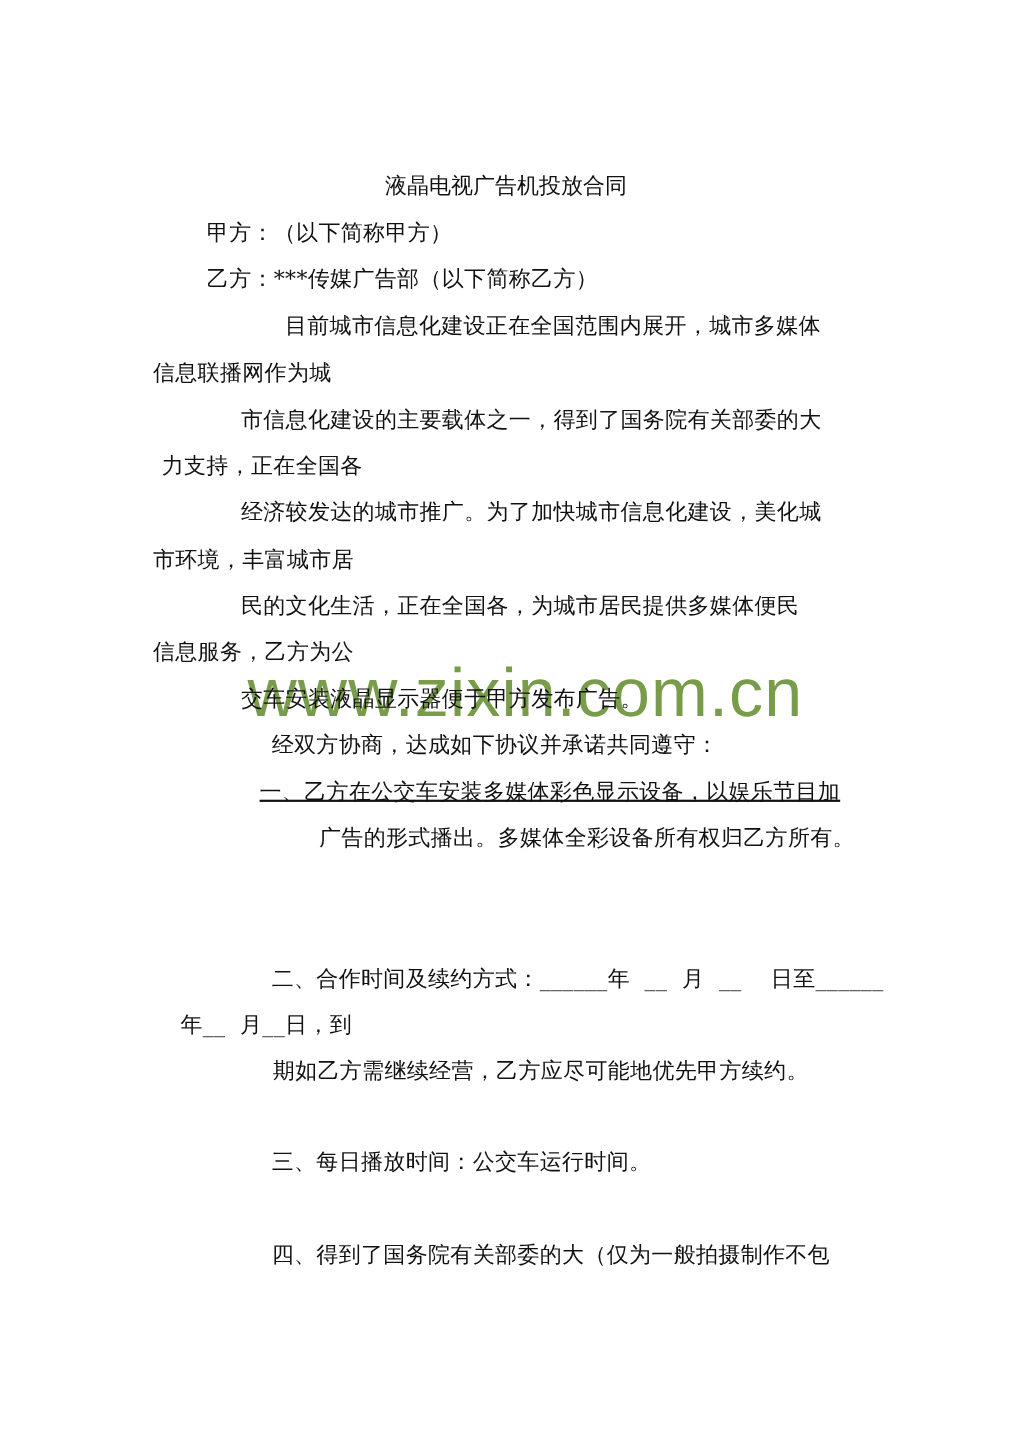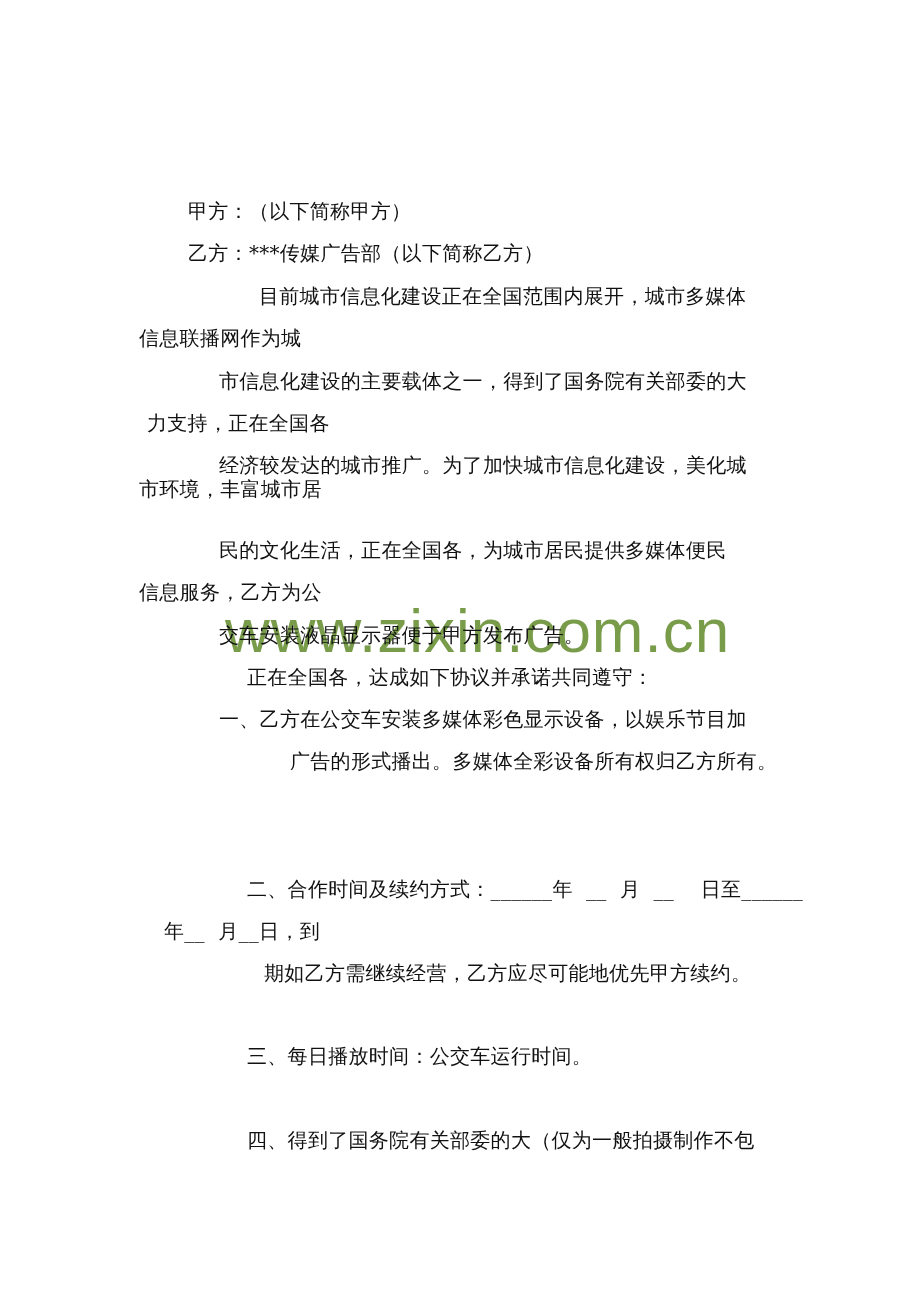--- a/index.html
+++ b/index.html
@@ -57,41 +57,42 @@
   </style>
 </head>
 <body>
 
 <div class="page">
 
   <div class="watermark">www.zixin.com.cn</div>
 
   <div class="text-layer">
 
+    <div class="title">液晶电视广告机投放合同</div>
 
     <div class="line" style="left:188px; top:199px;text-align:right;">甲方：（以下简称甲方）</div>
     <div class="line" style="left:188px; top:241px;">乙方：***传媒广告部（以下简称乙方）</div>
 
     <div class="line" style="left:259px; top:284px;">目前城市信息化建设正在全国范围内展开，城市多媒体</div>
     <div class="line" style="left:139px; top:326px;">信息联播网作为城</div>
     <div class="line" style="left:219px; top:369px;">市信息化建设的主要载体之一，得到了国务院有关部委的大</div>
     <div class="line" style="left:147px; top:411px;">力支持，正在全国各</div>
     <div class="line" style="left:219px; top:453px;">经济较发达的城市推广。为了加快城市信息化建设，美化城</div>
-    <div class="line" style="left:139px; top:477px;text-align:right;">市环境，丰富城市居</div>
+    <div class="line" style="left:139px; top:496px;text-align:right;">市环境，丰富城市居</div>
     <div class="line" style="left:219px; top:538px;">民的文化生活，正在全国各，为城市居民提供多媒体便民</div>
     <div class="line" style="left:139px; top:580px;text-align:center;">信息服务，乙方为公</div>
     <div class="line" style="left:219px; top:623px;">交车安装液晶显示器便于甲方发布广告。</div>
 
-    <div class="line" style="left:247px; top:665px;">正在全国各，达成如下协议并承诺共同遵守：</div>
+    <div class="line" style="left:247px; top:665px;">经双方协商，达成如下协议并承诺共同遵守：</div>
 
-    <div class="line" style="left:219px; top:707px;">一、乙方在公交车安装多媒体彩色显示设备，以娱乐节目加</div>
+    <div class="line" style="left:236px; top:707px;text-decoration:underline;">一、乙方在公交车安装多媒体彩色显示设备，以娱乐节目加</div>
     <div class="line" style="left:290px; top:749px;">广告的形式播出。多媒体全彩设备所有权归乙方所有。</div>
 
     <div class="line" style="left:247px; top:877px; white-space:pre;">二、合作时间及续约方式：______年  __  月  __    日至______</div>
     <div class="line" style="left:139px; top:919px; white-space:pre;margin-left:25px;">年__  月__日，到</div>
-    <div class="line" style="left:264px; top:961px;text-align:center;">期如乙方需继续经营，乙方应尽可能地优先甲方续约。</div>
+    <div class="line" style="left:248px; top:961px;text-align:center;">期如乙方需继续经营，乙方应尽可能地优先甲方续约。</div>
 
     <div class="line" style="left:247px; top:1044px;">三、每日播放时间：公交车运行时间。</div>
 
     <div class="line" style="left:247px; top:1128px;">四、得到了国务院有关部委的大（仅为一般拍摄制作不包</div>
 
   </div>
 </div>
 
 </body></html>

